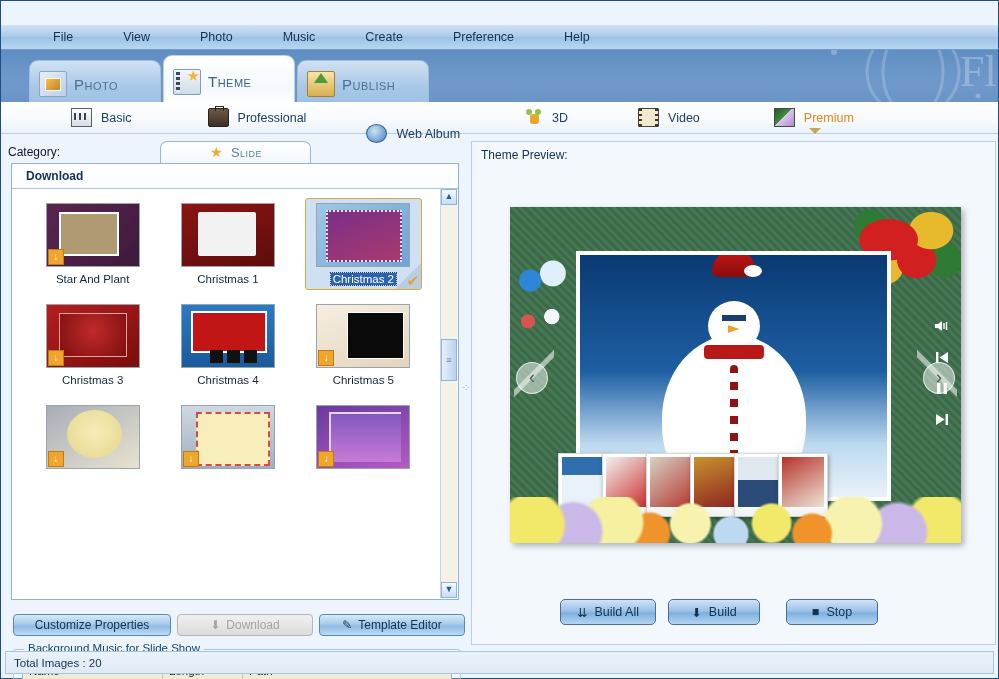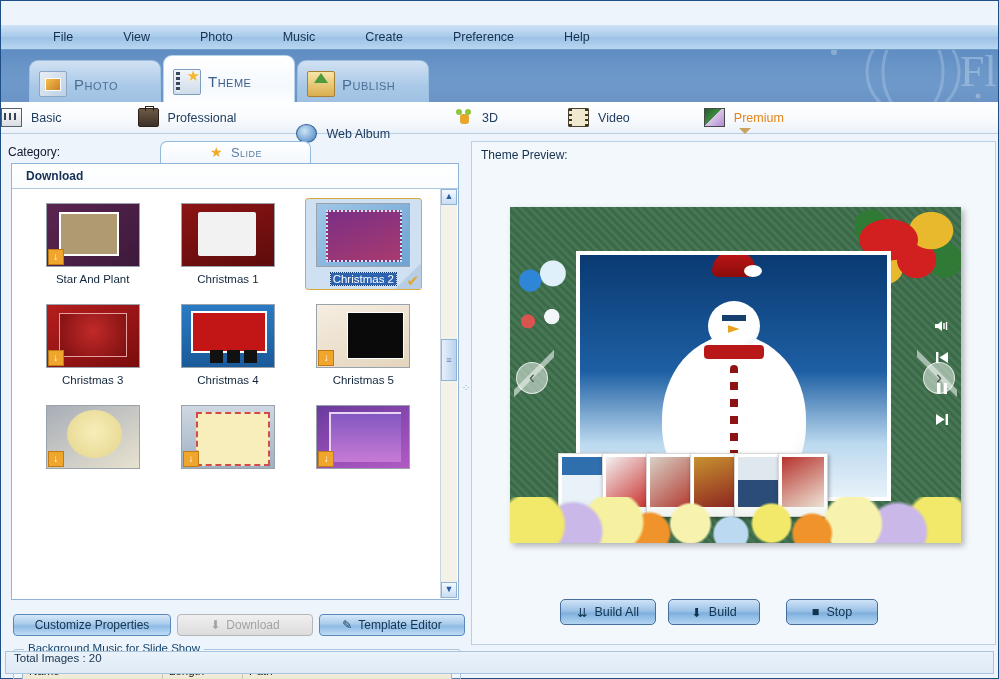--- a/index.html
+++ b/index.html
@@ -261,21 +261,21 @@
 
   .buildrow{position:absolute;left:88px;top:457px;display:flex;gap:12px;}
   .bigbtn{width:92px;height:26px;border-radius:5px;border:1px solid #456e9c;box-sizing:border-box;
      background:linear-gradient(180deg,#cfe3f7 0%,#9dc2e6 45%,#7eb0dd 55%,#b4d5f2 100%);
      color:#12334f;font-size:12.5px;display:flex;align-items:center;justify-content:center;gap:7px;}
   .bigbtn.wide{width:96px;}
 
   
   .status{position:absolute;left:4px;bottom:4px;width:989px;height:23px;
      background:linear-gradient(180deg,#eaf2fa,#dfeaf6);border:1px solid #a9c4dd;box-sizing:border-box;
-     display:flex;padding-left:8px;font-size:11.5px;color:#16304d;}
+     display:flex;align-items:center;padding-left:8px;font-size:11.5px;color:#16304d;}
   svg{display:block;}
 </style>
 </head>
 <body>
 
 <div class="app">
 
 
   <div class="menubar">
     <div class="menuitem">File</div>
@@ -312,21 +312,21 @@
         <span class="tlabel">Theme</span>
       </div>
       <div class="mtab">
         <span class="ticon ic-publish"></span>
         <span class="tlabel">Publish</span>
       </div>
     </div>
   </div>
 
   <div class="subtabs">
-    <div class="stab" style="">
+    <div class="stab" style="margin-left:70px;">
       <span class="sicon si-basic"></span>
       <span class="slabel">Basic</span>
     </div>
     <div class="stab" style="margin-left:76px;">
       <span class="sicon si-pro"></span>
       <span class="slabel">Professional</span>
     </div>
     <div class="stab" style="margin-left:60px;margin-top:32px;">
       <span class="sicon si-web"></span>
       <span class="slabel">Web Album</span>

